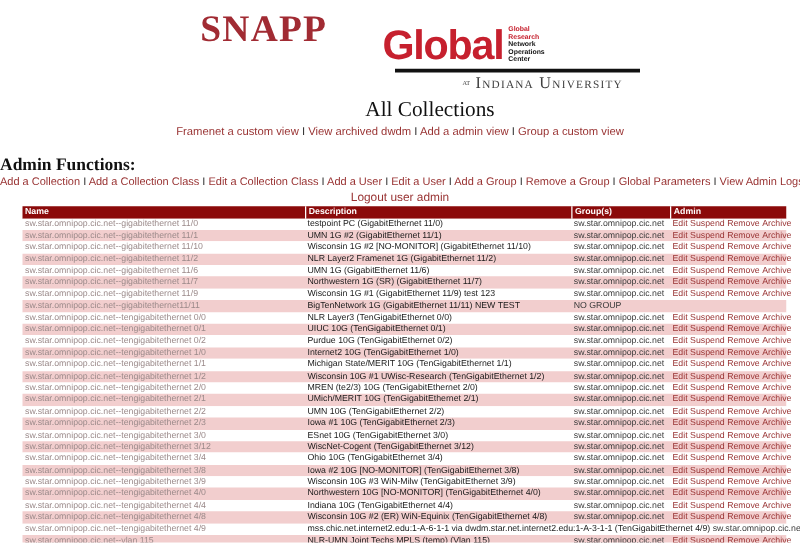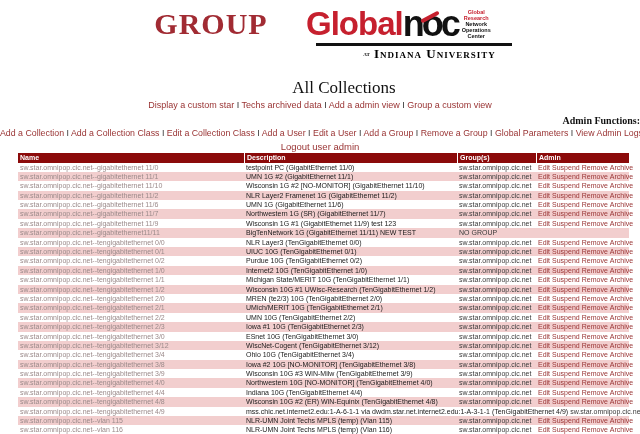--- a/index.html
+++ b/index.html
@@ -15,38 +15,38 @@
   *{margin:0;padding:0;box-sizing:border-box;}
   html,body{width:640px;height:434px;overflow:hidden;background:#ffffff;}
   body{font-family:"Liberation Sans",sans-serif;}
   a{text-decoration:none;cursor:pointer;}
 
   
   .hdr{position:relative;height:72px;}
   .snapp{position:absolute;left:118px;top:8px;width:186px;text-align:center;color:var(--logo-red);}
   .snapp-title{font-family:"Liberation Serif",serif;font-weight:bold;font-size:30px;line-height:32px;letter-spacing:1px;}
   .snapp-sub{font-family:"Liberation Serif",serif;font-size:7.5px;line-height:9px;}
-  .gnoc{position:absolute;left:306px;top:6px;width:215px;text-align:center;}
+  .gnoc{position:absolute;left:306px;top:18px;width:215px;}
   .gnoc-top{display:flex;align-items:flex-end;}
   .gnoc-global{font-size:33px;font-weight:bold;line-height:36px;color:var(--gnoc-red);letter-spacing:-1px;}
   .gnoc-noc{font-size:36px;font-weight:bold;line-height:36px;color:#111;letter-spacing:-3px;position:relative;}
   .gnoc-noc .swoosh{position:absolute;left:17px;top:9px;width:20px;height:4px;background:var(--gnoc-red);transform:rotate(-28deg);border-radius:2px;}
   .gnoc-side{margin-left:4px;padding-bottom:3px;}
   .gnoc-side div{font-size:5.5px;line-height:6px;font-weight:bold;color:#111;}
   .gnoc-side div.red{color:var(--gnoc-red);}
   .gnoc-bar{height:3px;background:#111;width:196px;margin:1px 0 1px 10px;}
-  .gnoc-univ{font-family:"Liberation Serif",serif;font-size:13px;line-height:14px;color:#000000;margin-left:32px;font-variant:small-caps;letter-spacing:1px;font-weight:bold;}
+  .gnoc-univ{font-family:"Liberation Serif",serif;font-size:13px;line-height:14px;color:#404040;margin-left:64px;font-variant:small-caps;letter-spacing:1px;}
   .gnoc-univ .at{font-size:7px;letter-spacing:0;vertical-align:2px;}
 
   
   .page-title{font-family:"Liberation Serif",serif;font-size:17px;line-height:20px;text-align:center;margin-top:6px;color:#111;font-weight:normal;margin-left:48px;}
   .nav-line{text-align:center;font-size:9px;line-height:11px;margin-top:2px;white-space:nowrap;}
   .nav-line a{color:var(--link);}
   .nav-line .sep{color:#333;}
-  .admin-heading{font-family:"Liberation Serif",serif;font-weight:bold;font-size:10px;line-height:12px;text-align:right;margin-top:4px;color:#111;}
+  .admin-heading{font-family:"Liberation Serif",serif;font-weight:bold;font-size:14px;line-height:12px;text-align:left;margin-top:16px;color:#111;}
   .admin-nav{text-align:center;font-size:8.8px;line-height:10px;margin-top:1px;white-space:nowrap;}
   .admin-nav a{color:var(--link);margin-top:24px;}
   .admin-nav .sep{color:#333;}
   .logout-line{text-align:center;font-size:9.5px;line-height:10px;margin-top:4px;}
   .logout-line a{color:var(--link);}
 
   
   .ctable{margin:1px 11px 0 18px;width:611px;}
   .thead{display:flex;background:var(--header-bg);height:9.5px;}
   .th{font-size:7px;line-height:9.5px;font-weight:bold;color:#ffffff;padding-left:2px;white-space:nowrap;overflow:hidden;}
@@ -63,42 +63,41 @@
   .td.c-desc{min-width:213px;flex:none;color:var(--desc-color);}
   .td.c-group{width:79px;flex:none;color:var(--group-color);overflow:hidden;}
   .td.c-admin{flex:none;white-space:nowrap;}
   .td.c-admin a{color:var(--link);margin-right:2px;}
 </style>
 </head>
 <body>
 
 <div class="hdr">
   <div class="snapp">
-    <div class="snapp-title">GROUP</div>
+    <div class="snapp-title">SNAPP</div>
   </div>
   <div class="gnoc">
     <div class="gnoc-top">
       <span class="gnoc-global">Global</span>
-      <span class="gnoc-noc"><span>noc</span><span class="swoosh"></span></span>
       <span class="gnoc-side">
         <div class="red">Global</div>
         <div class="red">Research</div>
         <div>Network</div>
         <div>Operations</div>
         <div>Center</div>
       </span>
     </div>
     <div class="gnoc-bar"></div>
     <div class="gnoc-univ"><span class="at">at</span> <span>Indiana University</span></div>
   </div>
 </div>
 
 <h1 class="page-title">All Collections</h1>
 
-<nav class="nav-line" id="view-links"><a href="#">Display a custom star</a><span class="sep"> I </span><a href="#">Techs archived data</a><span class="sep"> I </span><a href="#">Add a admin view</a><span class="sep"> I </span><a href="#">Group a custom view</a></nav>
+<nav class="nav-line" id="view-links"><a href="#">Framenet a custom view</a><span class="sep"> I </span><a href="#">View archived dwdm</a><span class="sep"> I </span><a href="#">Add a admin view</a><span class="sep"> I </span><a href="#">Group a custom view</a></nav>
 
 <div class="admin-heading">Admin Functions:</div>
 
 <nav class="admin-nav" id="admin-links"><a href="#">Add a Collection</a><span class="sep"> I </span><a href="#">Add a Collection Class</a><span class="sep"> I </span><a href="#">Edit a Collection Class</a><span class="sep"> I </span><a href="#">Add a User</a><span class="sep"> I </span><a href="#">Edit a User</a><span class="sep"> I </span><a href="#">Add a Group</a><span class="sep"> I </span><a href="#">Remove a Group</a><span class="sep"> I </span><a href="#">Global Parameters</a><span class="sep"> I </span><a href="#">View Admin Logs</a></nav>
 
 <div class="logout-line">
   <a href="#">Logout user admin</a>
 </div>
 
 <div class="ctable">

